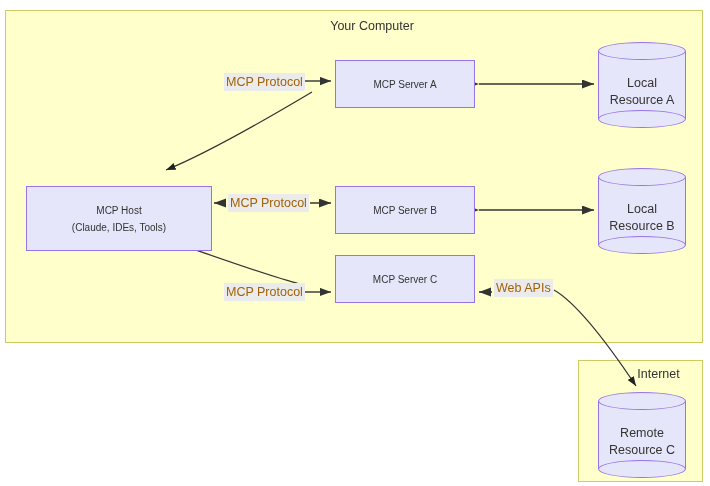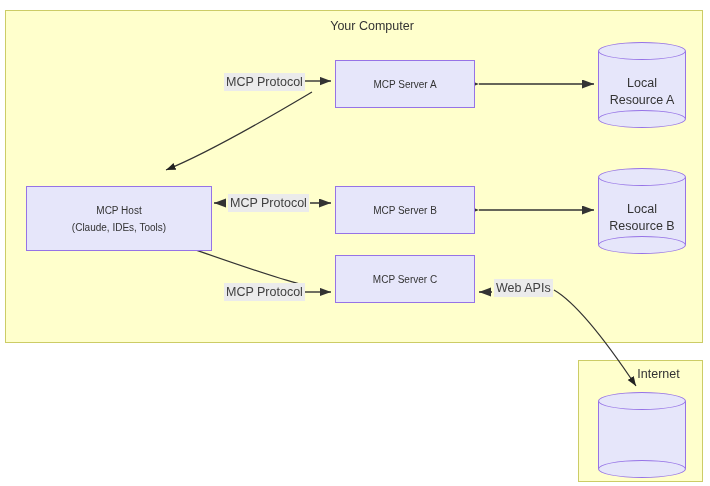--- a/index.html
+++ b/index.html
@@ -113,21 +113,21 @@
   }
   #local-resource-a  { left: 598px; top: 42px; }
   #local-resource-b  { left: 598px; top: 168px; }
   #remote-resource-c { left: 598px; top: 392px; }
 
   
   .edge-label {
     position: absolute;
     background: #ebebeb;
     font-size: 12.5px;
-    color: #404040;
+    color: #a16207;
     line-height: 16px;
     padding: 1px 2px;
     white-space: nowrap;
   }
   #label-protocol-a { left: 224px; top: 73px; }
   #label-protocol-b { left: 228px; top: 194px; }
   #label-protocol-c { left: 224px; top: 283px; }
   #label-web-apis   { left: 494px; top: 279px; }
 
   
@@ -220,20 +220,24 @@
     <div class="cyl-label">
       <span>Local</span>
       <span>Resource B</span>
     </div>
   </div>
 
   <div class="cylinder" id="remote-resource-c">
     <div class="cyl-body"></div>
     <div class="cyl-bottom"></div>
     <div class="cyl-top"></div>
+    <div class="cyl-label">
+      <span>Remote</span>
+      <span>Resource C</span>
+    </div>
   </div>
 
   <div class="edge-label" id="label-protocol-a">MCP Protocol</div>
   <div class="edge-label" id="label-protocol-b">MCP Protocol</div>
   <div class="edge-label" id="label-protocol-c">MCP Protocol</div>
   <div class="edge-label" id="label-web-apis">Web APIs</div>
 
 </div>
 
 </body></html>

